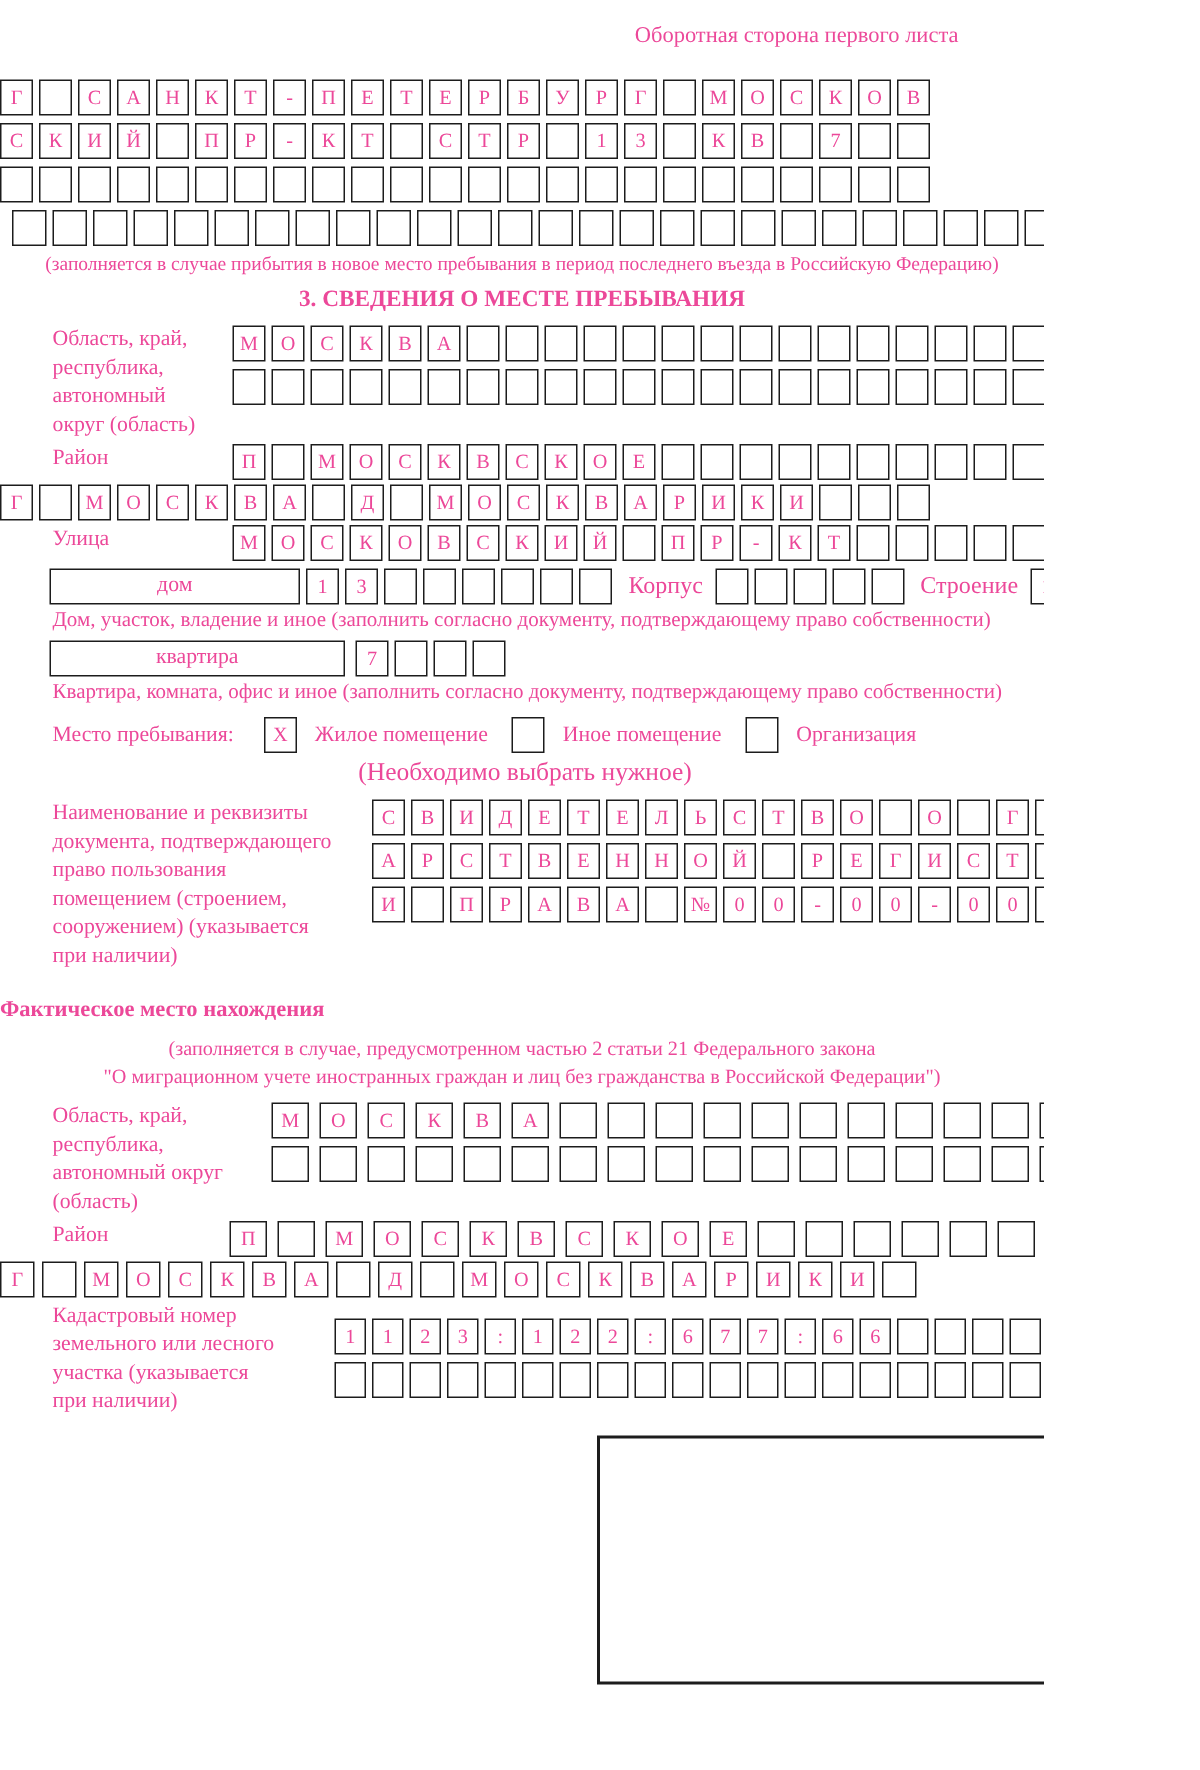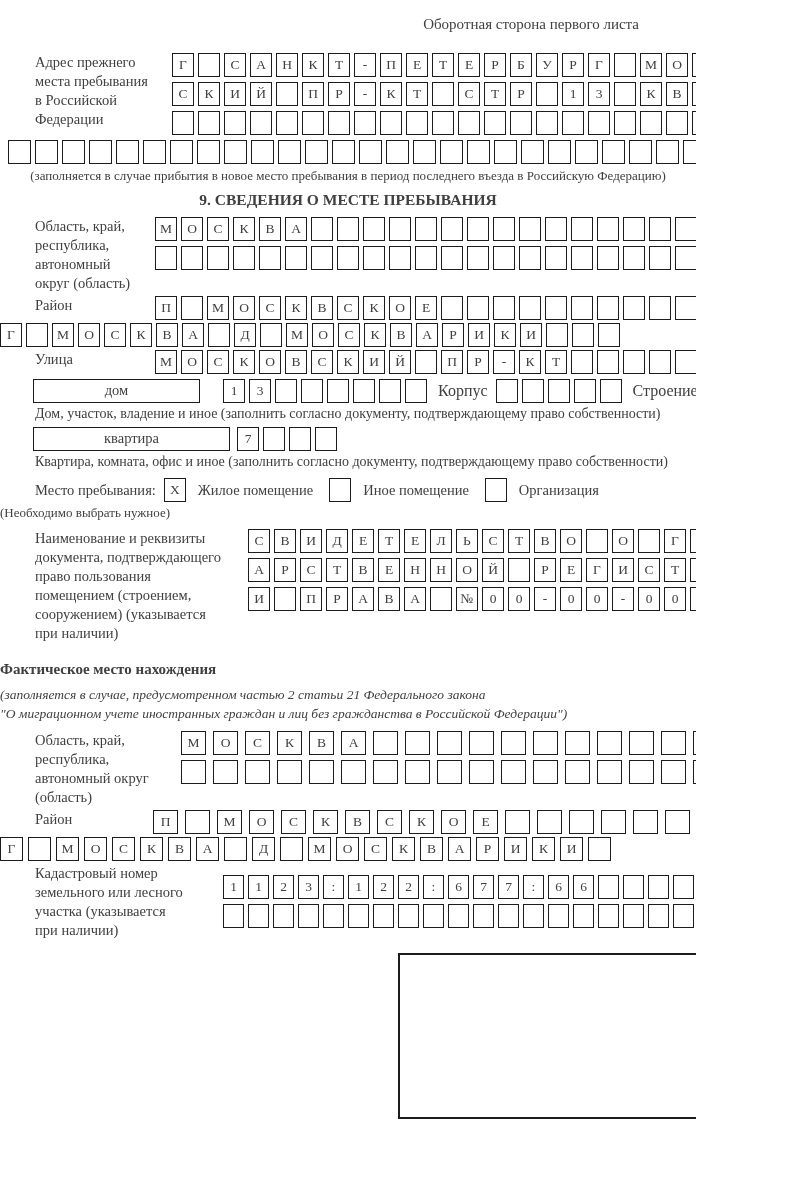--- a/index.html
+++ b/index.html
@@ -1,18 +1,18 @@
 <!DOCTYPE html>
 <html><head>
 <meta charset="utf-8">
 <style>
   html,body{margin:0;padding:0;background:#fff;}
   .page{
     width:696px;height:1180px;background:#fff;overflow:hidden;
-    font-family:"Liberation Serif","DejaVu Serif",serif;color:#404040;
+    font-family:"Liberation Serif","DejaVu Serif",serif;color:#ec4899;
     position:relative;
   }
   .top-note{padding-top:16px;padding-right:57px;text-align:right;font-size:15px;}
 
   .frow{display:flex;align-items:flex-start;}
   .flabel{flex:0 0 auto;box-sizing:border-box;padding-left:35px;
           font-size:14.5px;line-height:19px;white-space:pre-line;}
   .w172{width:172px}.w155{width:155px}.w248{width:248px}
   .w181{width:181px}.w153{width:153px}.w168{width:168px}.w223{width:223px}
 
@@ -28,62 +28,58 @@
 
   .block-prev{margin-top:20px;}
   .full-cells{margin-left:8px;}
   .caption-center{font-size:13px;text-align:center;margin-top:4px;}
   .section-title{font-weight:bold;font-size:15.5px;text-align:center;margin:7px 0 8px;}
 
   .fblock{margin-bottom:3px;}
   .house-row{display:flex;align-items:flex-start;margin-left:33px;margin-top:5px;}
   .widebox{box-sizing:border-box;border:1.6px solid #1c1c1c;height:24px;
            text-align:center;font-size:14.5px;line-height:21px;flex:0 0 auto;}
-  .dom{width:167px;margin-right:23px;}
+  .dom{width:167px;margin-right:4px;}
   .kv{width:197px;margin-right:7px;}
   .inline-label{font-size:16px;line-height:24px;margin:0 8px 0 7px;}
   .caption-left{margin-left:35px;font-size:14px;margin-top:3px;}
 
   .stay-row{display:flex;align-items:center;margin-left:35px;margin-top:8px;font-size:14.5px;}
-  .stay-title{margin-right:8px;}
+  .stay-title{margin-right:20px;}
   .opt-label{margin-left:8px;margin-right:16px;}
-  .stay-note{width:700px;font-size:13px;margin-top:3px;}
+  .stay-note{width:700px;text-align:center;font-size:17px;margin-top:3px;}
 
   .doc-block{margin-top:8px;}
 
   .actual-title{font-weight:bold;font-size:15px;text-align:left;margin-top:18px;}
-  .actual-sub{font-size:13.5px;line-height:19px;margin-top:7px;white-space:pre-line;font-style:italic;}
+  .actual-sub{text-align:center;font-size:13.5px;line-height:19px;margin-top:7px;white-space:pre-line;}
   .actual-first{margin-top:8px;}
   .cad-rows{padding-top:11px;}
 
   .stamp-box{margin-left:398px;margin-top:13px;width:360px;height:166px;
              border:2px solid #1c1c1c;box-sizing:border-box;}
 </style>
 </head>
 <body>
 
 <div class="page">
 
   <div class="top-note">Оборотная сторона первого листа</div>
 
   <div class="frow block-prev">
-    <div class="flabel w172">Адрес прежнего
-места пребывания
-в Российской
-Федерации</div>
     <div class="rows">
       <div class="cells"><span class="cell">Г</span><span class="cell"></span><span class="cell">С</span><span class="cell">А</span><span class="cell">Н</span><span class="cell">К</span><span class="cell">Т</span><span class="cell">-</span><span class="cell">П</span><span class="cell">Е</span><span class="cell">Т</span><span class="cell">Е</span><span class="cell">Р</span><span class="cell">Б</span><span class="cell">У</span><span class="cell">Р</span><span class="cell">Г</span><span class="cell"></span><span class="cell">М</span><span class="cell">О</span><span class="cell">С</span><span class="cell">К</span><span class="cell">О</span><span class="cell">В</span></div>
       <div class="cells"><span class="cell">С</span><span class="cell">К</span><span class="cell">И</span><span class="cell">Й</span><span class="cell"></span><span class="cell">П</span><span class="cell">Р</span><span class="cell">-</span><span class="cell">К</span><span class="cell">Т</span><span class="cell"></span><span class="cell">С</span><span class="cell">Т</span><span class="cell">Р</span><span class="cell"></span><span class="cell">1</span><span class="cell">3</span><span class="cell"></span><span class="cell">К</span><span class="cell">В</span><span class="cell"></span><span class="cell">7</span><span class="cell"></span><span class="cell"></span></div>
       <div class="cells"><span class="cell"></span><span class="cell"></span><span class="cell"></span><span class="cell"></span><span class="cell"></span><span class="cell"></span><span class="cell"></span><span class="cell"></span><span class="cell"></span><span class="cell"></span><span class="cell"></span><span class="cell"></span><span class="cell"></span><span class="cell"></span><span class="cell"></span><span class="cell"></span><span class="cell"></span><span class="cell"></span><span class="cell"></span><span class="cell"></span><span class="cell"></span><span class="cell"></span><span class="cell"></span><span class="cell"></span></div>
     </div>
   </div>
   <div class="cells p27 full-cells"><span class="cell"></span><span class="cell"></span><span class="cell"></span><span class="cell"></span><span class="cell"></span><span class="cell"></span><span class="cell"></span><span class="cell"></span><span class="cell"></span><span class="cell"></span><span class="cell"></span><span class="cell"></span><span class="cell"></span><span class="cell"></span><span class="cell"></span><span class="cell"></span><span class="cell"></span><span class="cell"></span><span class="cell"></span><span class="cell"></span><span class="cell"></span><span class="cell"></span><span class="cell"></span><span class="cell"></span><span class="cell"></span><span class="cell"></span><span class="cell"></span><span class="cell"></span><span class="cell"></span></div>
   <div class="caption-center">(заполняется в случае прибытия в новое место пребывания в период последнего въезда в Российскую Федерацию)</div>
 
-  <div class="section-title">9. СВЕДЕНИЯ О МЕСТЕ ПРЕБЫВАНИЯ</div>
+  <div class="section-title">3. СВЕДЕНИЯ О МЕСТЕ ПРЕБЫВАНИЯ</div>
 
   <div class="frow fblock">
     <div class="flabel w155">Область, край,
 республика,
 автономный
 округ (область)</div>
     <div class="rows">
       <div class="cells"><span class="cell">М</span><span class="cell">О</span><span class="cell">С</span><span class="cell">К</span><span class="cell">В</span><span class="cell">А</span><span class="cell"></span><span class="cell"></span><span class="cell"></span><span class="cell"></span><span class="cell"></span><span class="cell"></span><span class="cell"></span><span class="cell"></span><span class="cell"></span><span class="cell"></span><span class="cell"></span><span class="cell"></span><span class="cell"></span><span class="cell"></span><span class="cell"></span><span class="cell"></span><span class="cell"></span><span class="cell"></span></div>
       <div class="cells"><span class="cell"></span><span class="cell"></span><span class="cell"></span><span class="cell"></span><span class="cell"></span><span class="cell"></span><span class="cell"></span><span class="cell"></span><span class="cell"></span><span class="cell"></span><span class="cell"></span><span class="cell"></span><span class="cell"></span><span class="cell"></span><span class="cell"></span><span class="cell"></span><span class="cell"></span><span class="cell"></span><span class="cell"></span><span class="cell"></span><span class="cell"></span><span class="cell"></span><span class="cell"></span><span class="cell"></span></div>
     </div>

